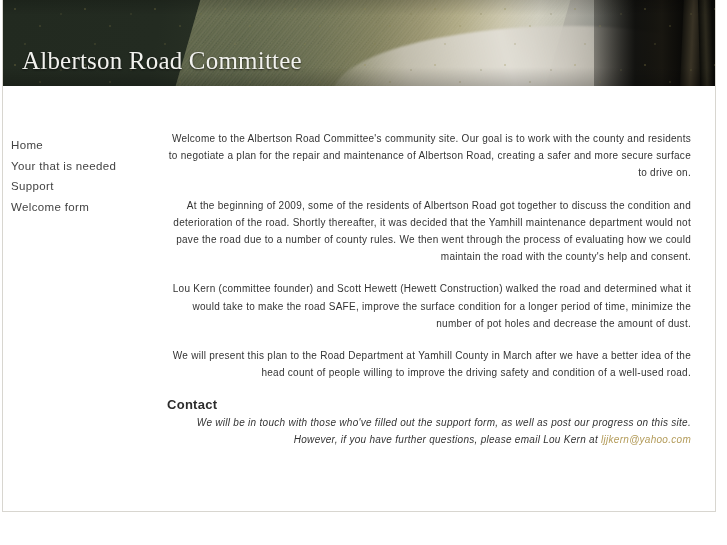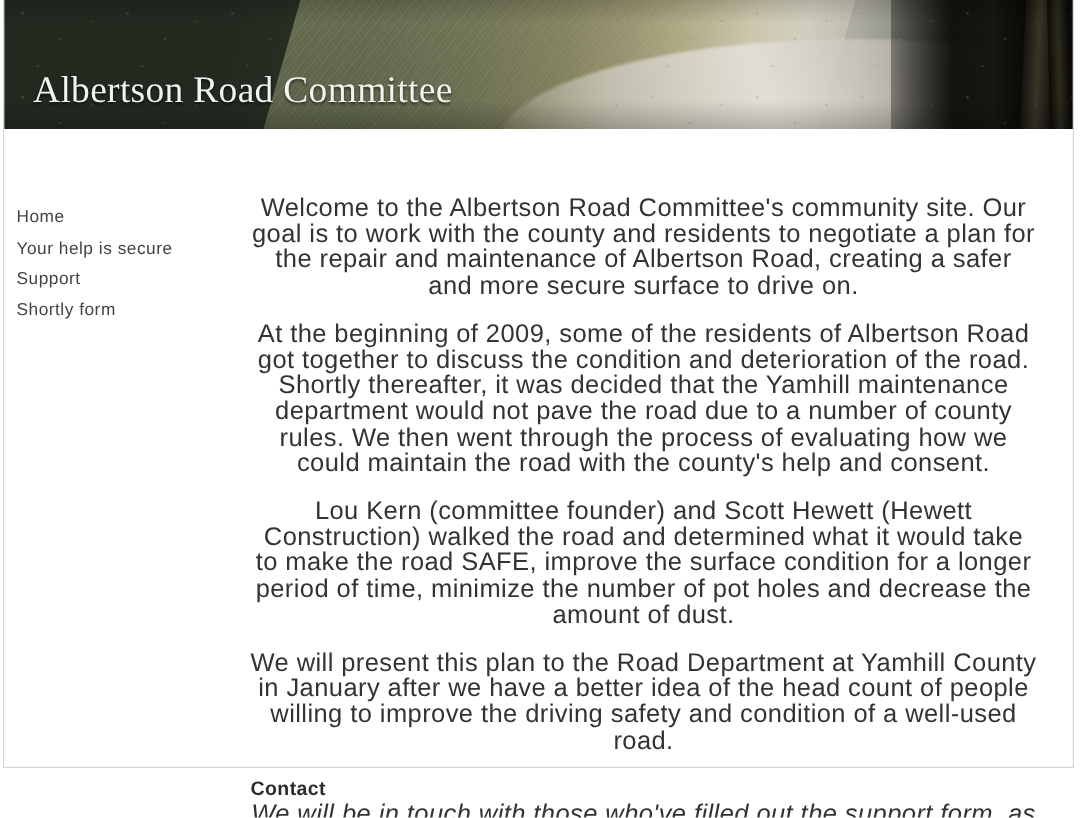--- a/index.html
+++ b/index.html
@@ -193,25 +193,25 @@
 
   
   #content {
     position: absolute;
     left: 164px;
     top: 44px;
     width: 524px;
   }
   #content p {
     margin: 0 0 15px 0;
-    font-size: 17px;
+    font-size: 10px;
     line-height: 17.2px;
     color: #333333;
     letter-spacing: .28px;
-    text-align: center;
+    text-align: right;
   }
   #content p.tight {
     margin-bottom: 0;
     font-style: italic;
   }
   .contact-heading {
     margin: 0;
     font-size: 13px;
     line-height: 17.2px;
     font-weight: bold;
@@ -242,30 +242,30 @@
         <div class="photo-speckle"></div>
         <div class="photo-shade"></div>
       </div>
       <h1 id="site-title">Albertson Road Committee</h1>
     </div>
 
     <div id="body-area">
 
       <nav id="nav">
         <a class="nav-link" href="#">Home</a>
-        <a class="nav-link" href="#">Your help is secure</a>
+        <a class="nav-link" href="#">Your that is needed</a>
         <a class="nav-link" href="#">Support</a>
-        <a class="nav-link" href="#">Shortly form</a>
+        <a class="nav-link" href="#">Welcome form</a>
       </nav>
 
       <main id="content">
         <p>Welcome to the Albertson Road Committee's community site. Our goal is to work with the county and residents to negotiate a plan for the repair and maintenance of Albertson Road, creating a safer and more secure surface to drive on.</p>
         <p>At the beginning of 2009, some of the residents of Albertson Road got together to discuss the condition and deterioration of the road. Shortly thereafter, it was decided that the Yamhill maintenance department would not pave the road due to a number of county rules. We then went through the process of evaluating how we could maintain the road with the county's help and consent.</p>
         <p>Lou Kern (committee founder) and Scott Hewett (Hewett Construction) walked the road and determined what it would take to make the road SAFE, improve the surface condition for a longer period of time, minimize the number of pot holes and decrease the amount of dust.</p>
-        <p>We will present this plan to the Road Department at Yamhill County in January after we have a better idea of the head count of people willing to improve the driving safety and condition of a well-used road.</p>
+        <p>We will present this plan to the Road Department at Yamhill County in March after we have a better idea of the head count of people willing to improve the driving safety and condition of a well-used road.</p>
 
         <div>
           <div class="contact-heading">Contact</div>
           <p class="tight"><span>We will be in touch with those who've filled out the support form, as well as post our progress on this site. However, if you have further questions, please email Lou Kern at</span>
             <a class="email-link" href="#">ljjkern@yahoo.com</a>
           </p>
         </div>
       </main>
 
     </div>

